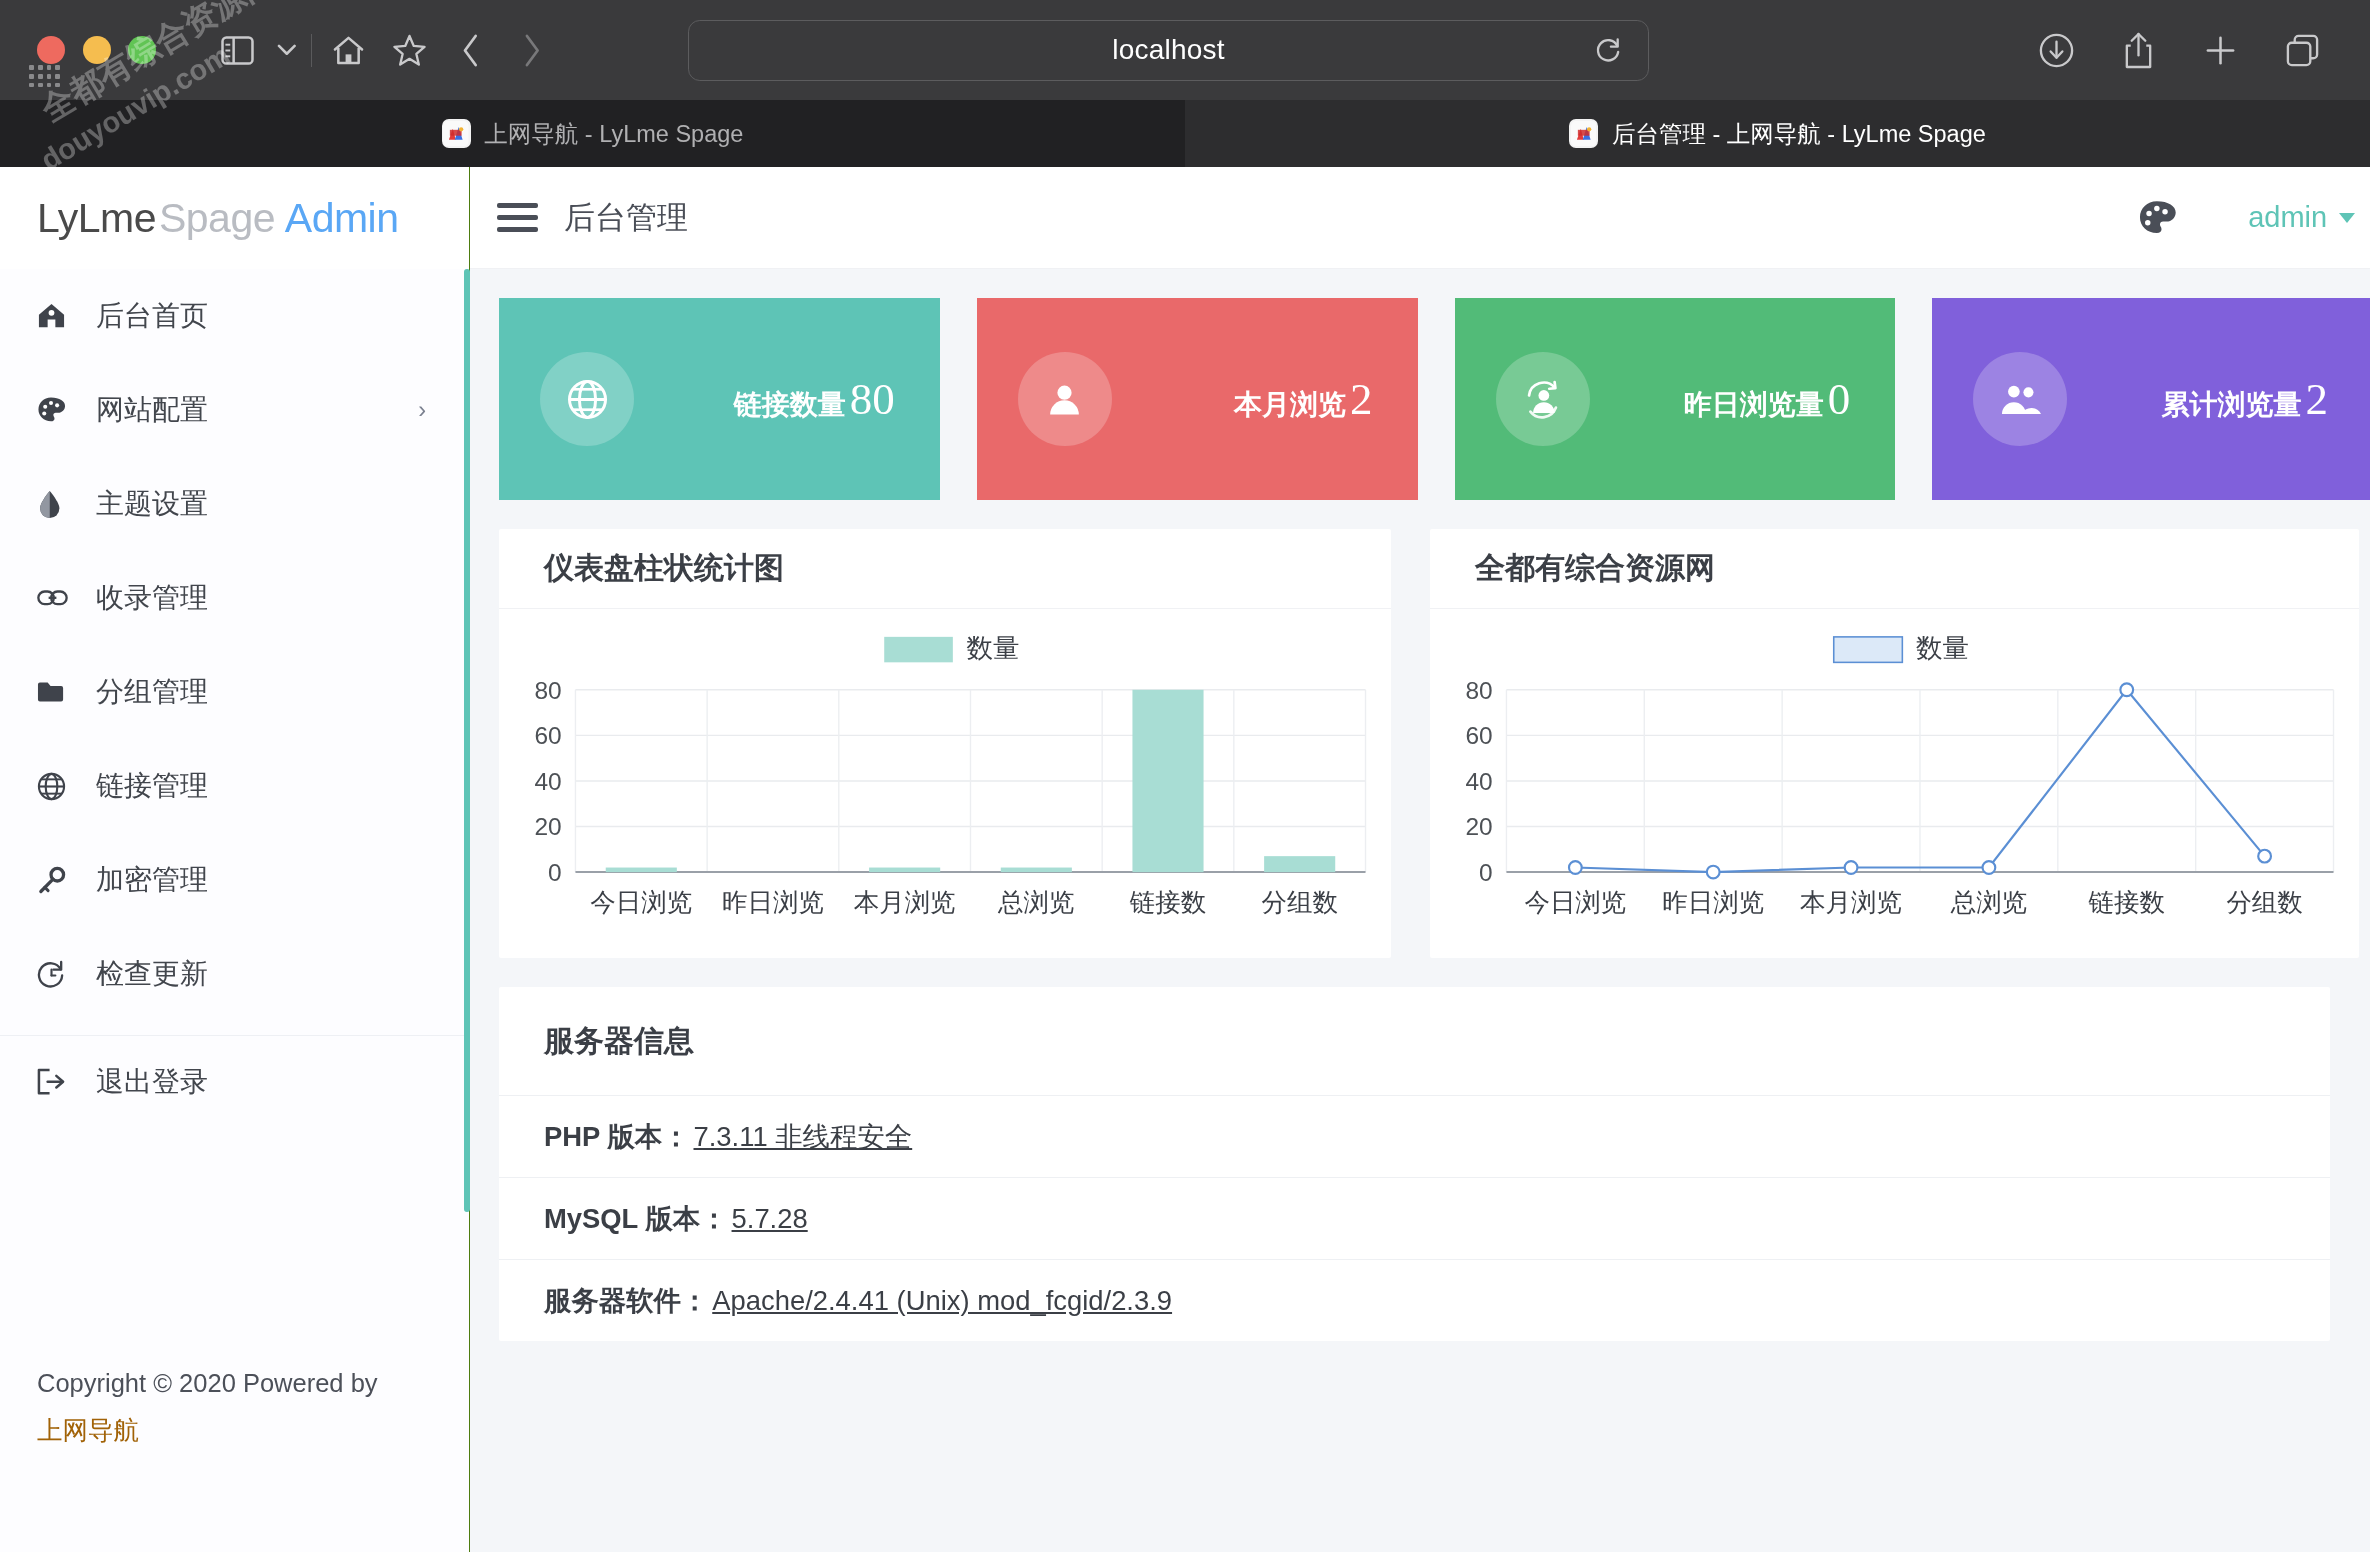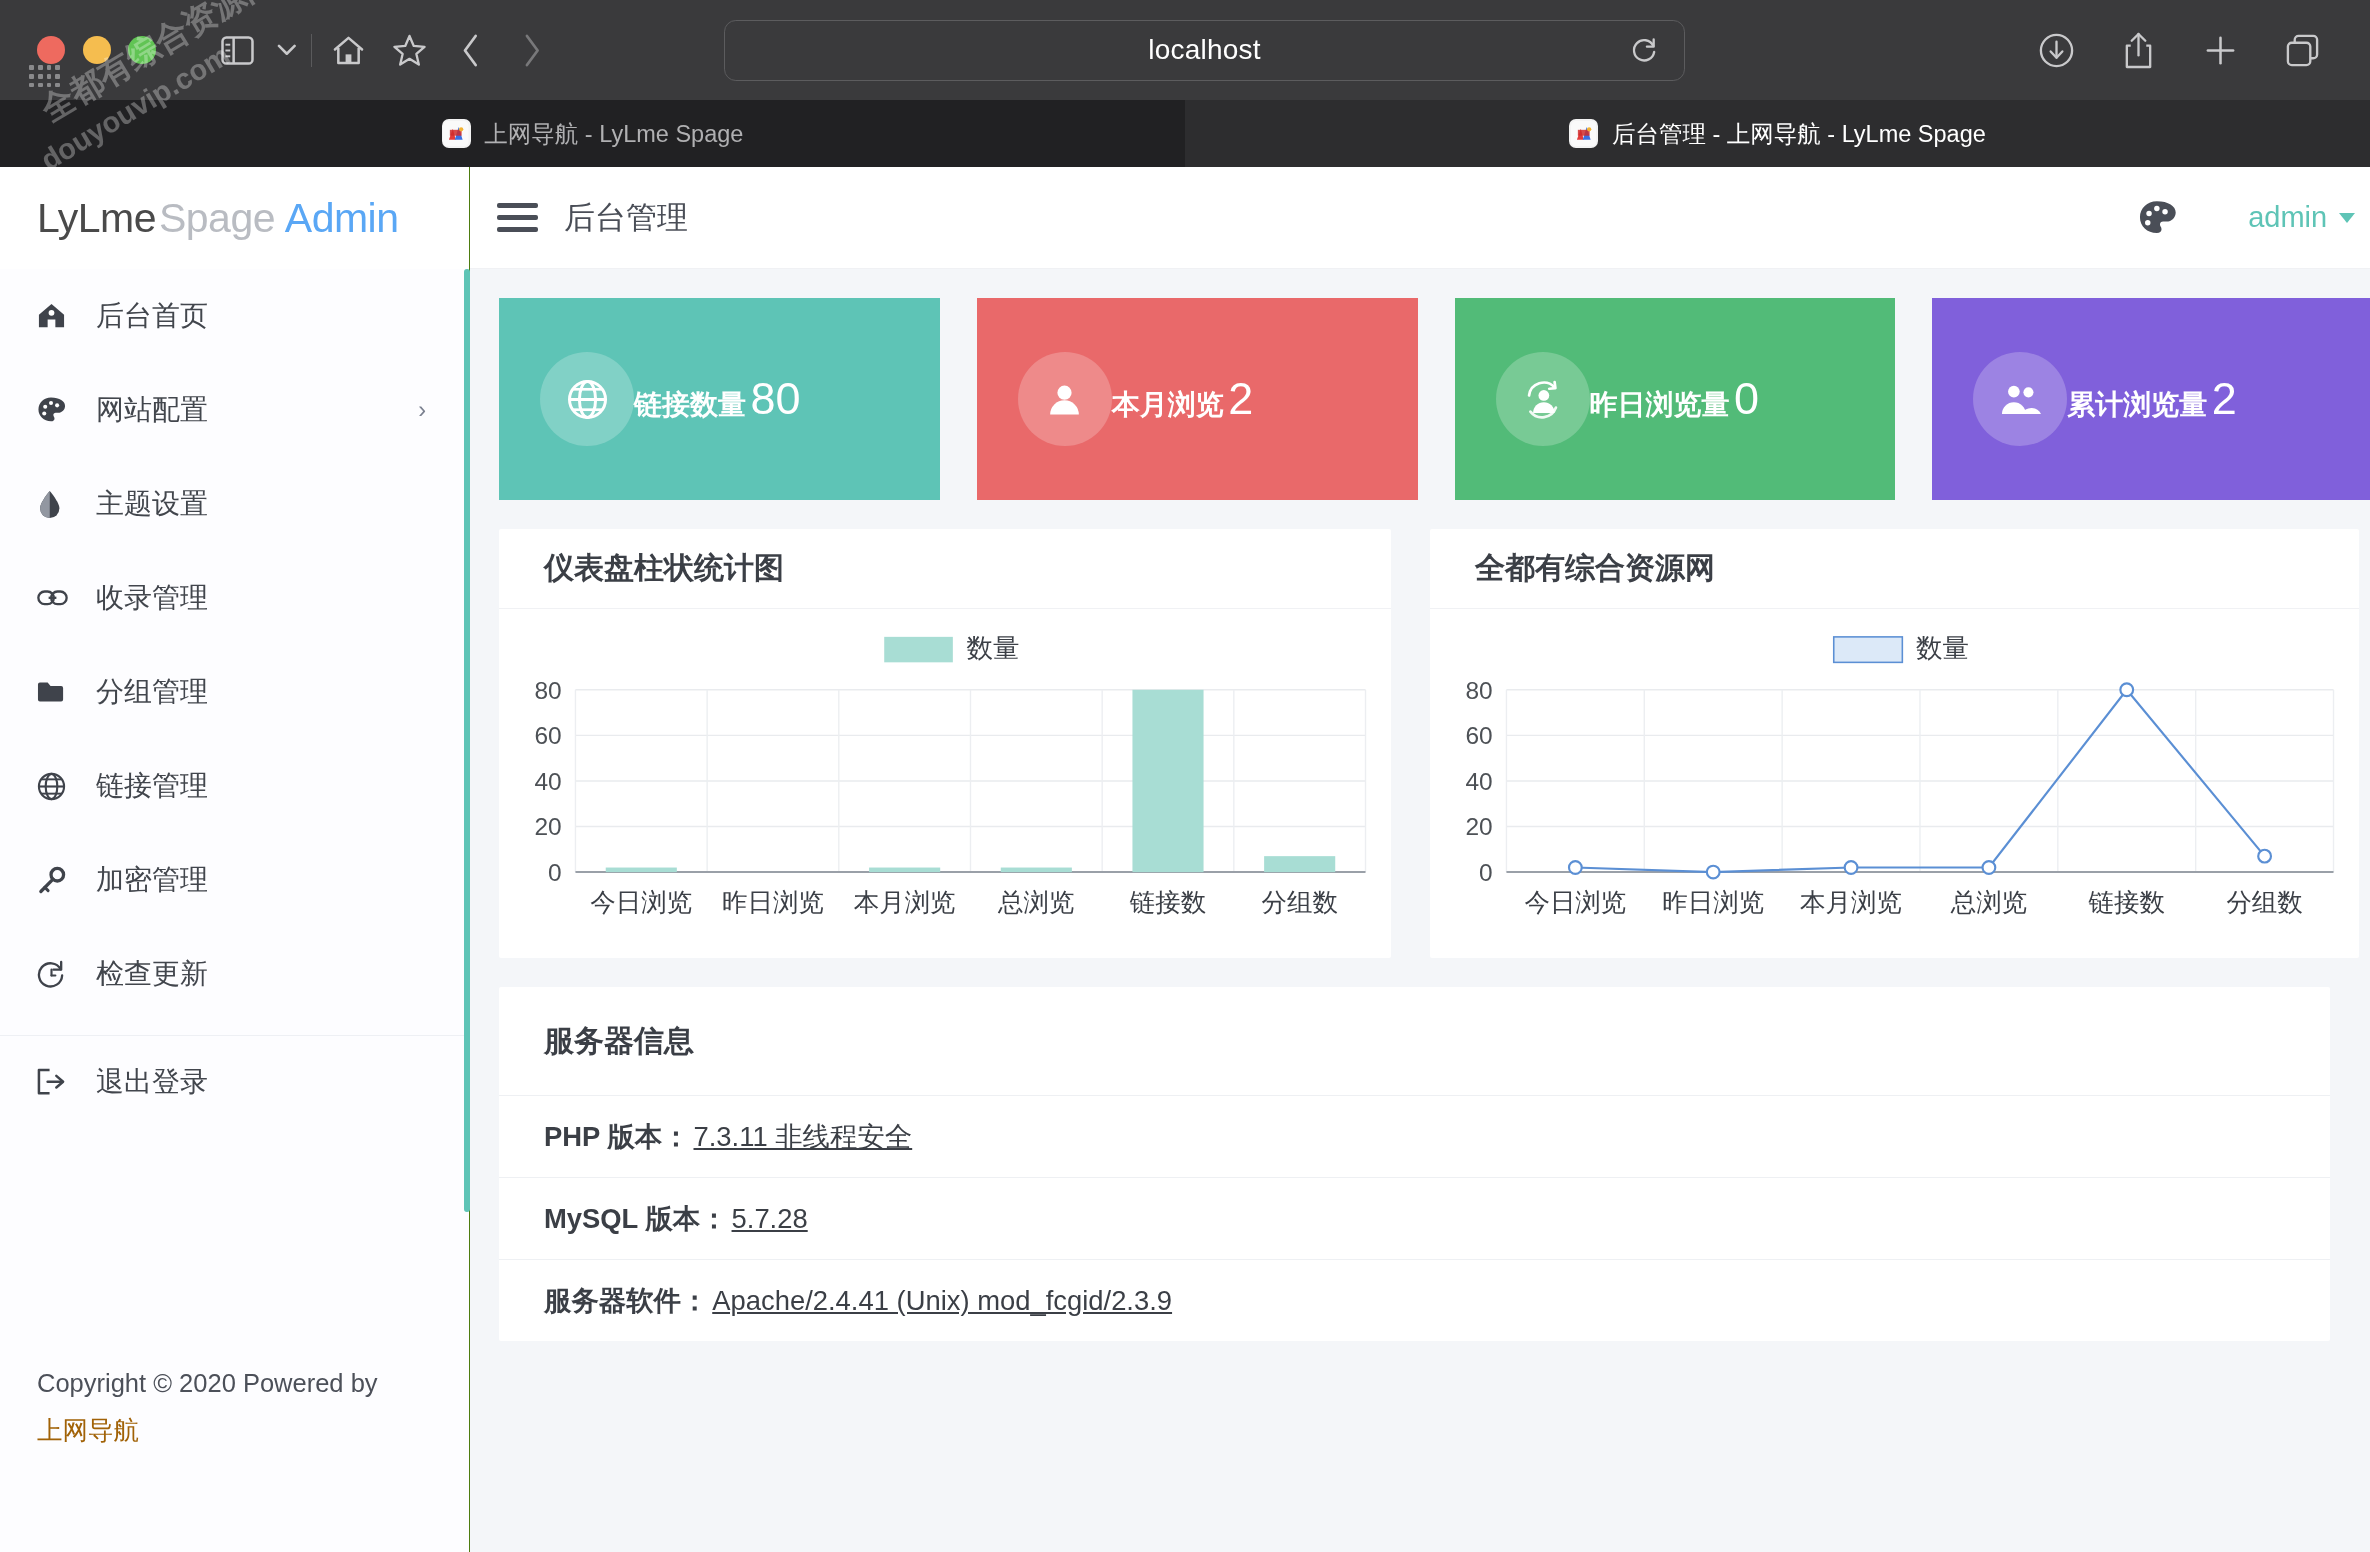--- a/index.html
+++ b/index.html
@@ -23,21 +23,21 @@
   .dot.green { background: #61c454; }
 
   .chrome-btns { display: flex; align-items: center; margin-left: 51px; gap: 0; }
   .cbtn {
     width: 61px; height: 61px; display: flex; align-items: center; justify-content: center;
     color: #c9c9cb;
   }
   .cbtn svg { display: block; }
   .sep { width: 1px; height: 33px; background: #5a5a5c; margin: 0 5.9px; }
 
-  .addrwrap { position: absolute; left: 724px; width: 961px; }
+  .addrwrap { position: absolute; left: 688px; width: 961px; }
   .addrbar {
     height: 61px; border: 1px solid #5c5c5e; border-radius: 11.8px;
     background: #3a3a3c; display: flex; align-items: center; justify-content: center;
     position: relative;
   }
   .addrbar .url { color: #ffffff; font-size: 28px; letter-spacing: 0.2px; }
   .reload { position: absolute; right: 25.5px; color: #c9c9cb; display:flex; }
 
   .chrome-right { position: absolute; right: 45px; display: flex; align-items: center; gap: 37px; }
   .cbtn2 { width: 45px; height: 45px; display:flex; align-items:center; justify-content:center; color:#c9c9cb; }
@@ -113,21 +113,21 @@
   .caret { width:0;height:0;border-left:8.8px solid transparent;border-right:8.8px solid transparent;border-top:10.8px solid #5ec4b6; }
 
   .content { padding: 29px 41px 0 29px; }
 
   .cards { display: flex; gap: 37px; }
   .card { flex: 1; height: 202px; display: flex; align-items: center; padding: 0 45px 0 41px; }
   .card .circ {
     width: 94px; height: 94px; border-radius: 50%; background: rgba(255,255,255,.22);
     display: flex; align-items: center; justify-content: center; flex: none;
   }
-  .card .txt { flex: 1; text-align: left; color: #ffffff; }
+  .card .txt { flex: 1; text-align: right; color: #ffffff; font-family: Liberation Serif, serif; }
   .card .txt .t { font-size: 28px; font-weight: 700; margin-bottom: 13.7px; }
   .card .txt .v { font-size: 45px; font-weight: 300; }
 
   .panels { display: flex; gap: 39px; margin-top: 29px; }
   .panel { background: #ffffff; border-radius: 2px; }
   .panel .phead {
     height: 80px; display: flex; align-items: center; padding-left: 45px;
     font-size: 30px; font-weight: 700; color: #3b3f46; border-bottom: 1px solid #f0f1f4;
   }
   .panel .pbody { padding: 11.8px 0 19.6px 0; }

